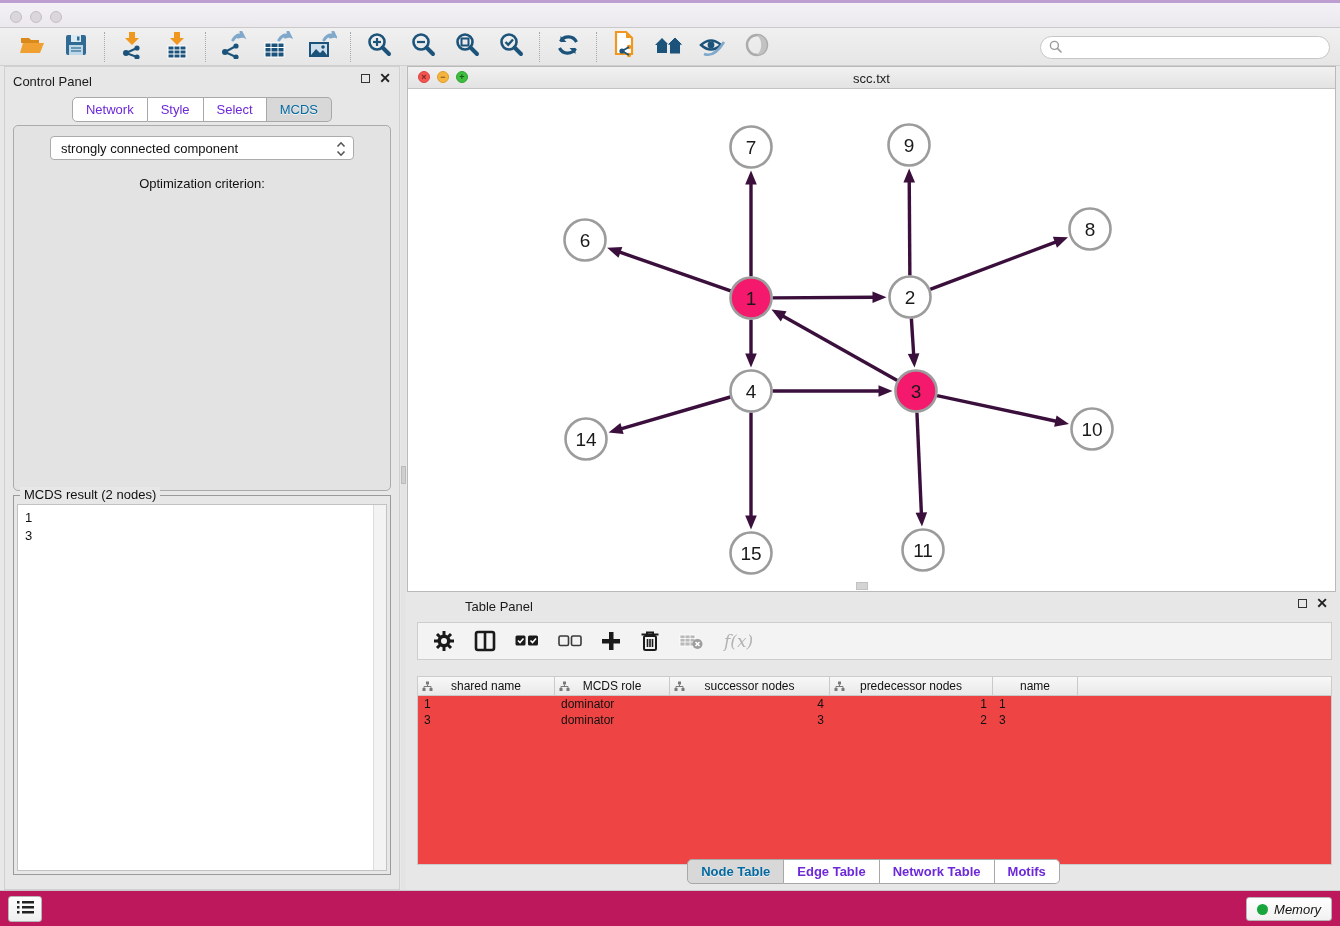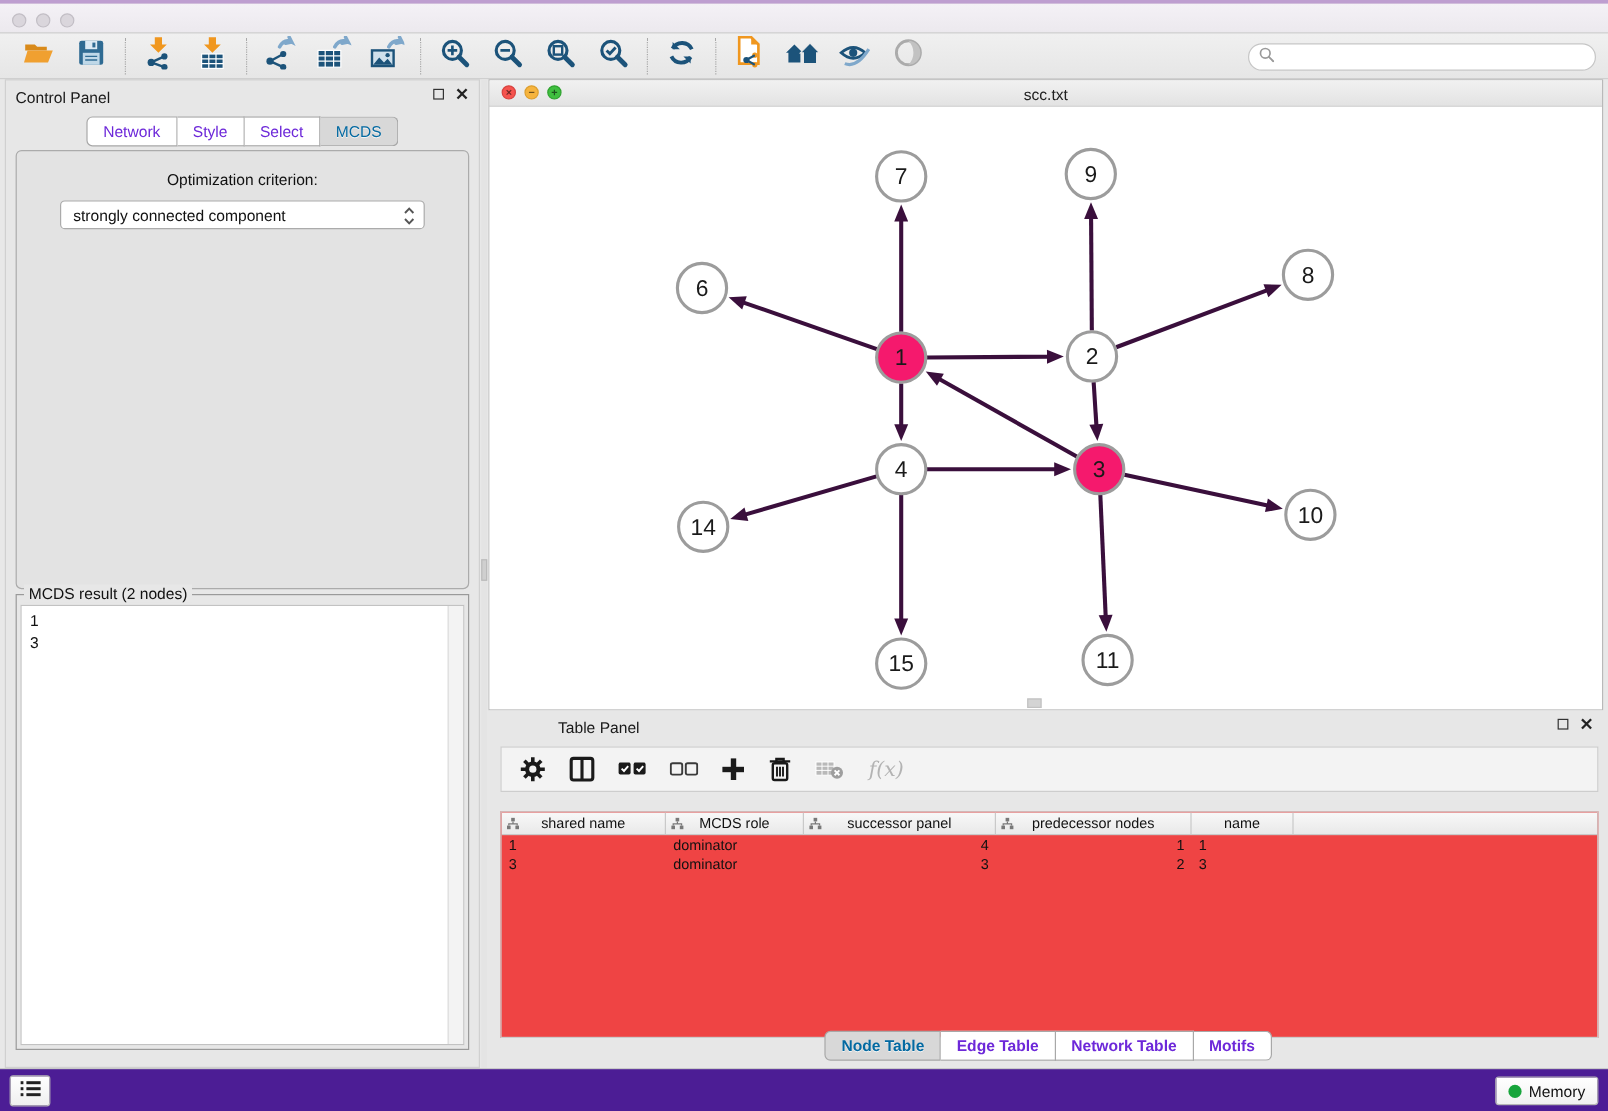--- a/index.html
+++ b/index.html
@@ -96,21 +96,21 @@
     display:flex; align-items:center; justify-content:center; }
   .th-cell .h-icon { position:absolute; left:4px; top:4px; }
   .tr-row { display:flex; height:16px; font-size:12px; color:#111; }
   .td-cell { padding:1px 6px; overflow:hidden; white-space:nowrap; }
   .td-right { text-align:right; }
   #tp-tabstrip { position:absolute; left:0; right:0; top:263px; display:flex; justify-content:center; }
   #tp-tabstrip .tab { font-weight:bold; font-size:13px; padding:4px 13px; }
 
   
   #status-bar { position:absolute; left:0; top:890px; width:1340px; height:36px;
-    background:#4c1d95; border-top:1px solid #C9C9C9; }
+    background:#be185d; border-top:1px solid #C9C9C9;font-style:italic; }
   #list-btn { position:absolute; left:8px; top:5px; width:34px; height:26px;
     background:linear-gradient(#FFF,#EFEFEF); border:1px solid #B6B6B6; border-radius:3px;
     display:flex; align-items:center; justify-content:center; }
   #memory-btn { position:absolute; right:8px; top:6px; height:24px;
     background:linear-gradient(#FFF,#F1F1F1); border:1px solid #B6B6B6; border-radius:3px;
     display:flex; align-items:center; gap:6px; padding:0 10px; font-size:13px; color:#111; }
   #memory-dot { width:11px; height:11px; border-radius:50%; background:#18A53C; }
 </style>
 </head>
 <body>
@@ -287,30 +287,30 @@
     </span>
   </div>
   <div class="tab-strip" id="cp-tabs">
       <div class="tab">Network</div>
       <div class="tab">Style</div>
       <div class="tab">Select</div>
       <div class="tab selected">MCDS</div>
     </div>
 
   <div id="mcds-pane">
-    <div id="opt-label">Optimization criterion:</div>
     <div id="criterion-select">
       <span>strongly connected component</span>
       <span class="chevrons">
         <svg width="10" height="18" viewBox="0 0 10 18">
             <path d="M1.5 6.5 L5 2.8 L8.5 6.5" fill="none" stroke="#555" stroke-width="1.6"></path>
             <path d="M1.5 11.5 L5 15.2 L8.5 11.5" fill="none" stroke="#555" stroke-width="1.6"></path>
           </svg>
       </span>
     </div>
+    <div id="opt-label">Optimization criterion:</div>
   </div>
 
   <div id="result-group">
     <span id="result-legend">MCDS result (2 nodes)</span>
     <div id="result-box">
       <div id="result-lines">
           <div class="result-line">1</div>
           <div class="result-line">3</div>
         </div>
       <div id="result-scroll"></div>
@@ -484,21 +484,21 @@
             </svg></span>
           <span>MCDS role</span>
         </div>
         <div class="th-cell" style="width: 160px;">
           <span class="h-icon"><svg width="11" height="11" viewBox="0 0 11 11">
               <rect x="4" y="0.5" width="3" height="3" fill="#787878"></rect>
               <rect x="0.5" y="7" width="3" height="3" fill="#787878"></rect>
               <rect x="7.5" y="7" width="3" height="3" fill="#787878"></rect>
               <path d="M5.5 3.5 v2 M2 7 v-1.5 h7 V7" fill="none" stroke="#787878" stroke-width="1"></path>
             </svg></span>
-          <span>successor panel</span>
+          <span>successor nodes</span>
         </div>
         <div class="th-cell" style="width: 163px;">
           <span class="h-icon"><svg width="11" height="11" viewBox="0 0 11 11">
               <rect x="4" y="0.5" width="3" height="3" fill="#787878"></rect>
               <rect x="0.5" y="7" width="3" height="3" fill="#787878"></rect>
               <rect x="7.5" y="7" width="3" height="3" fill="#787878"></rect>
               <path d="M5.5 3.5 v2 M2 7 v-1.5 h7 V7" fill="none" stroke="#787878" stroke-width="1"></path>
             </svg></span>
           <span>predecessor nodes</span>
         </div>

